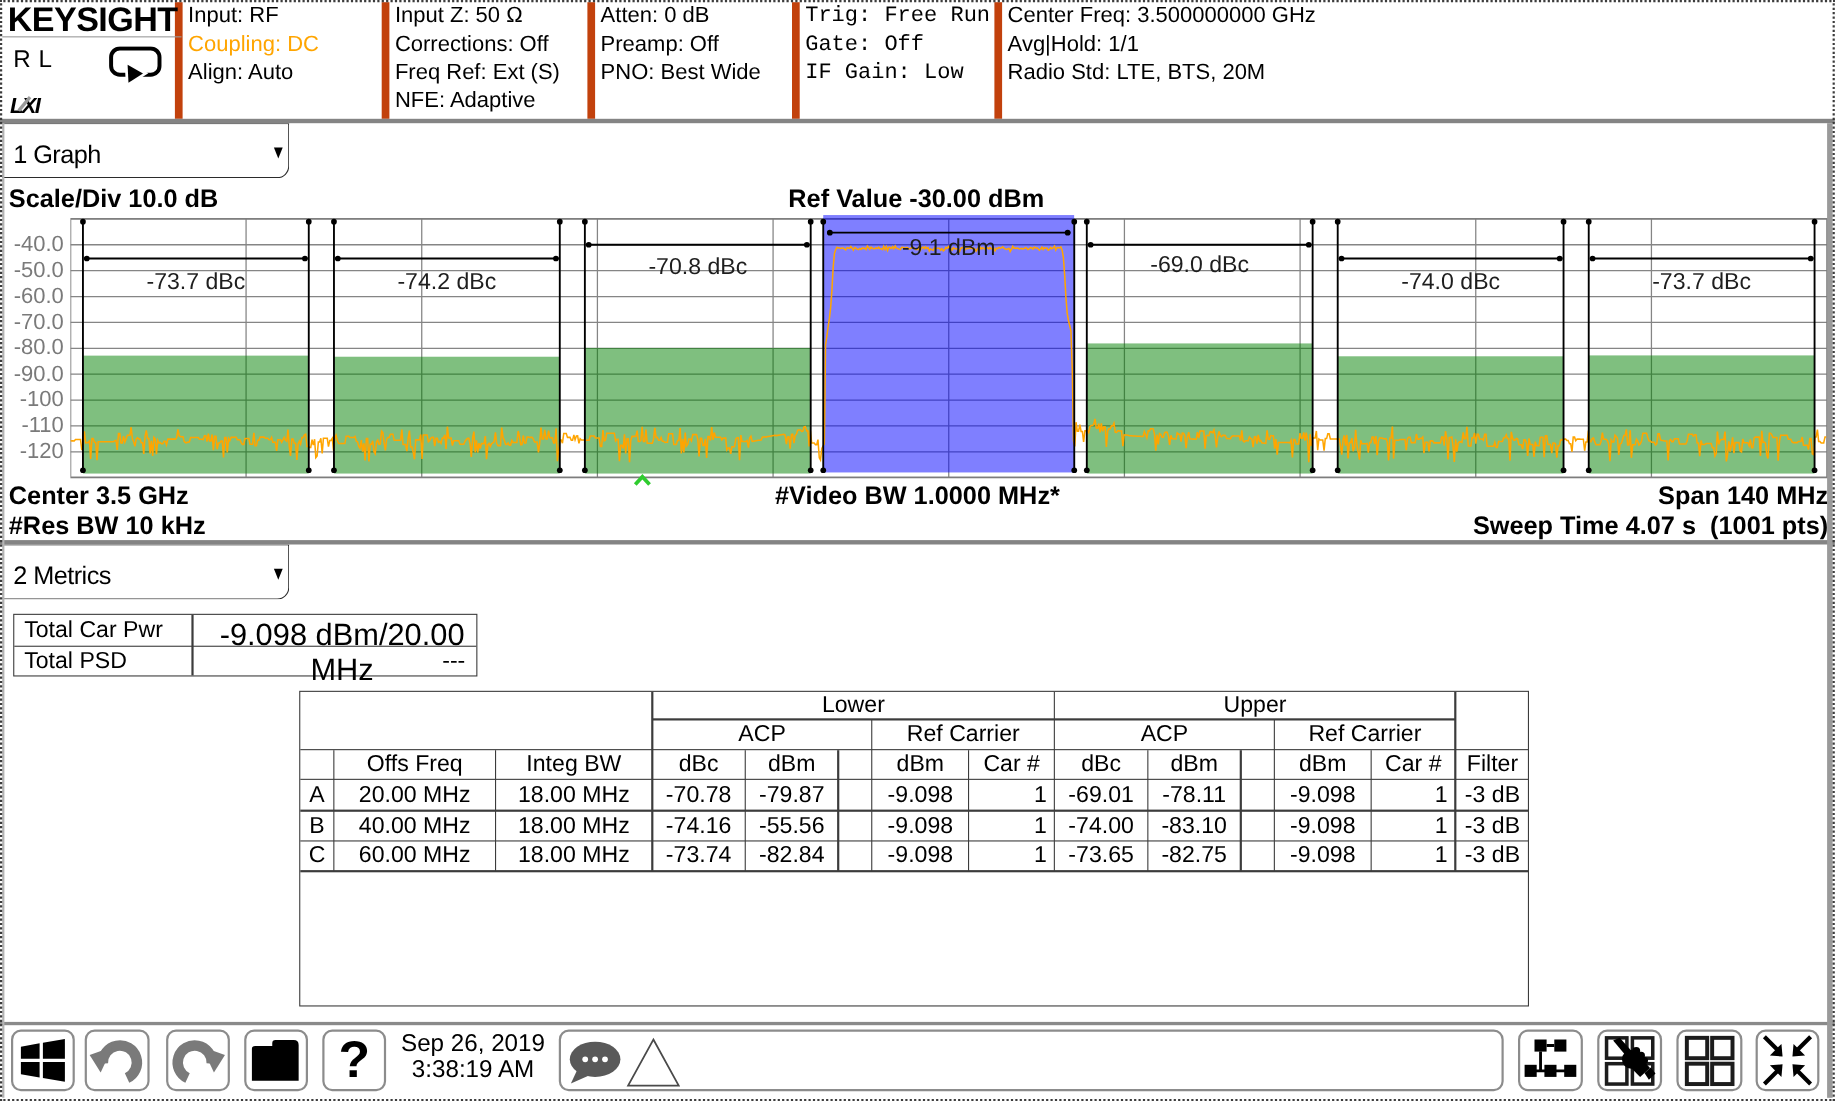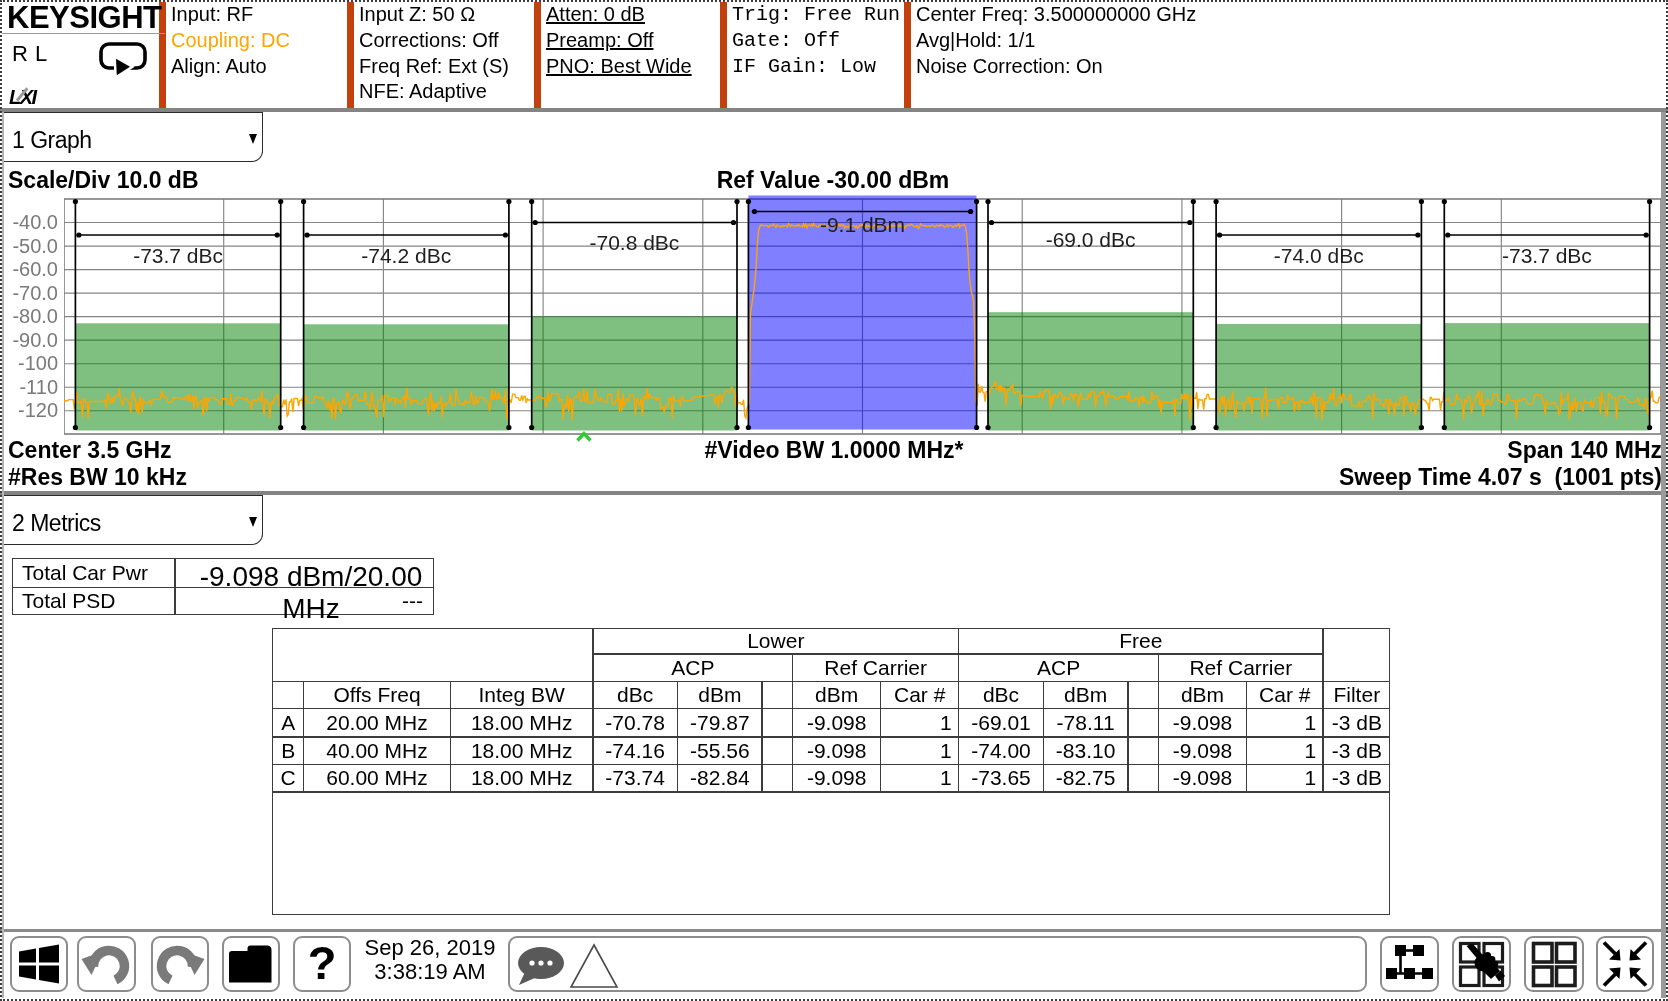--- a/index.html
+++ b/index.html
@@ -36,34 +36,34 @@
   <div>Input: RF</div>
   <div style="color:#FFA500;">Coupling: DC</div>
   <div>Align: Auto</div>
 </div>
 <div class="hcell" style="left:354px; width:187px;">
   <div>Input Z: 50 Ω</div>
   <div>Corrections: Off</div>
   <div>Freq Ref: Ext (S)</div>
   <div>NFE: Adaptive</div>
 </div>
-<div class="hcell" style="left:541px; width:186px;text-decoration:underline;">
+<div class="hcell" style="left:541px; width:186px;">
   <div>Atten: 0 dB</div>
   <div>Preamp: Off</div>
   <div>PNO: Best Wide</div>
 </div>
 <div class="hcell" style="left:727px; width:184px;font-family:Liberation Mono, monospace;">
   <div>Trig: Free Run</div>
   <div>Gate: Off</div>
   <div>IF Gain: Low</div>
 </div>
 <div class="hcell" style="left:911px; width:755px; border-right:none;">
   <div>Center Freq: 3.500000000 GHz</div>
   <div>Avg|Hold: 1/1</div>
-  <div>Noise Correction: On</div>
+  <div>Radio Std: LTE, BTS, 20M</div>
 </div>
 
 <div class="abs" style="left:0; top:108px; width:1668px; height:4px; background:#848484;"></div>
 
 <div class="tab" style="top:112px;">
     <span class="txt">1 Graph</span>
     <span class="tri"></span>
   </div>
 <div class="glabel" style="left:8px; top:166.5px;">Scale/Div 10.0 dB</div>
 <div class="glabel" style="left:833px; top:166.5px; transform:translateX(-50%);">Ref Value -30.00 dBm</div>
@@ -215,21 +215,21 @@
 <div class="tl" style="left:884.7px; top:25.0px; width:1.6px; height:138.0px;"></div>
 <div class="tl" style="left:972.8px; top:52.7px; width:1.6px; height:110.3px;"></div>
 <div class="tl" style="left:1049.3px; top:0.0px; width:1.6px; height:163.0px;"></div>
 <div class="tl" style="left:319.8px; top:24.2px; width:730.3px; height:1.6px;"></div>
 <div class="tl" style="left:0.0px; top:51.9px; width:1117.4px; height:1.6px;"></div>
 <div class="tl" style="left:0.0px; top:78.8px; width:1117.4px; height:1.6px;"></div>
 <div class="tl" style="left:0.0px; top:107.0px; width:1117.4px; height:1.6px;"></div>
 <div class="tl" style="left:0.0px; top:134.6px; width:1117.4px; height:1.6px;"></div>
 <div class="tl" style="left:0.0px; top:162.2px; width:1117.4px; height:1.6px;"></div>
 <div class="cellt" style="left:502.8px; top:0.4px;">Lower</div>
-<div class="cellt" style="left:867.9px; top:0.4px;">Free</div>
+<div class="cellt" style="left:867.9px; top:0.4px;">Upper</div>
 <div class="cellt" style="left:419.8px; top:26.8px;">ACP</div>
 <div class="cellt" style="left:602.7px; top:26.8px;">Ref Carrier</div>
 <div class="cellt" style="left:785.6px; top:26.8px;">ACP</div>
 <div class="cellt" style="left:967.8px; top:26.8px;">Ref Carrier</div>
 <div class="cellt" style="left:104.0px; top:54.1px;">Offs Freq</div>
 <div class="cellt" style="left:248.7px; top:54.1px;">Integ BW</div>
 <div class="cellt" style="left:362.1px; top:54.1px;">dBc</div>
 <div class="cellt" style="left:446.8px; top:54.1px;">dBm</div>
 <div class="cellt" style="left:563.7px; top:54.1px;">dBm</div>
 <div class="cellt" style="left:646.7px; top:54.1px;">Car #</div>

